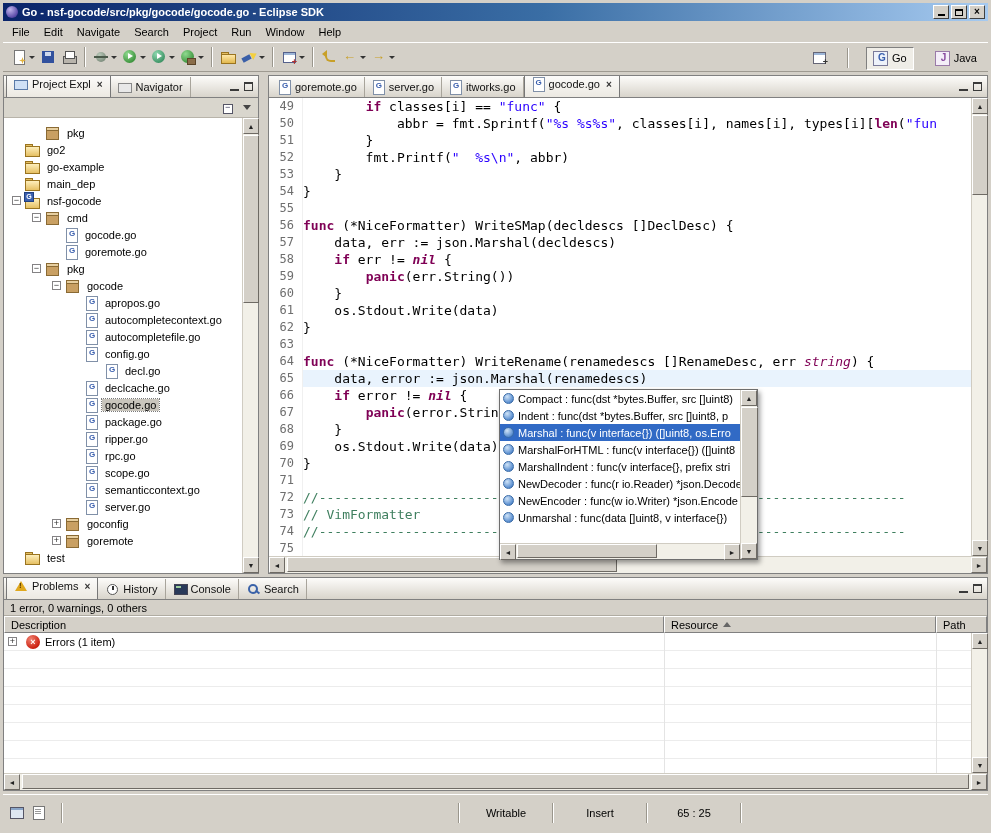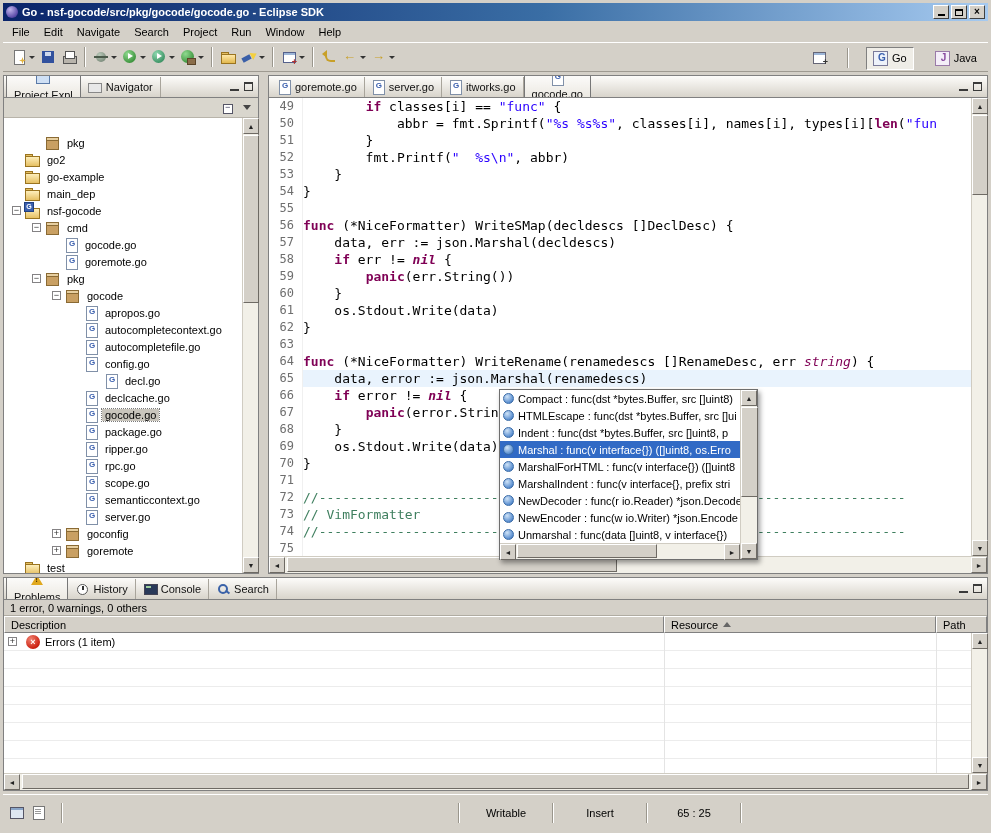--- a/index.html
+++ b/index.html
@@ -63,42 +63,42 @@
 .pic-java-perspective{background:#f4eef8;border-color:#9a7aa8;}
 .pic-go-perspective::after{content:"G";position:absolute;left:4px;top:0px;font-size:10px;font-weight:bold;color:#3a5fae;}
 .pic-java-perspective::after{content:"J";position:absolute;left:5px;top:0px;font-size:10px;font-weight:bold;color:#8a4aa0;}
 
 
 .main-row{flex:1;min-height:0;display:flex;gap:4px;margin:3px 0;}
 .view{border:1px solid #808080;background:#fff;display:flex;flex-direction:column;min-width:0;}
 .tabs-strip{height:22px;display:flex;background:linear-gradient(#fdfcfa,#d8d4cb);border-bottom:1px solid #808080;flex:0 0 22px;}
 .tabs-holder{display:flex;align-items:flex-end;height:100%;padding-left:2px;min-width:0;overflow:hidden;}
 .ctab{display:flex;align-items:center;gap:4px;height:20px;padding:0 7px;border-right:1px solid #a8a49b;color:#111;white-space:nowrap;}
-.ctab.active{background:linear-gradient(#ffffff,#ece9e2);border:1px solid #777;border-bottom-color:#ece9e2;height:28px;margin-bottom:-1px;border-radius:2px 2px 0 0;flex-direction:column;}
+.ctab.active{background:linear-gradient(#ffffff,#ece9e2);border:1px solid #777;border-bottom-color:#ece9e2;height:28px;margin-bottom:-1px;border-radius:2px 2px 0 0;}
 .tab-close{font-size:10px;font-weight:bold;color:#333;margin-left:2px;}
 .view-ctrls{margin-left:auto;display:flex;gap:5px;align-items:center;padding:0 5px;}
 .win-min{width:9px;height:9px;border-bottom:2px solid #3a3a3a;display:inline-block;}
 .win-max{width:9px;height:9px;border:1px solid #3a3a3a;border-top:2px solid #3a3a3a;display:inline-block;}
 .vt{width:14px;height:14px;position:relative;display:inline-block;flex:0 0 14px;}
 .vt-project-explorer::before{content:"";position:absolute;left:0;top:3px;width:12px;height:8px;background:#cfe0f5;border:1px solid #5a7aa8;}
 .vt-navigator::before{content:"";position:absolute;left:0;top:3px;width:12px;height:8px;background:#e8e8e8;border:1px solid #888;}
 .vt-problems::before{content:"";position:absolute;left:1px;top:2px;border-left:6px solid transparent;border-right:6px solid transparent;border-bottom:10px solid #e0a81e;}
 .vt-problems::after{content:"!";position:absolute;left:5px;top:2px;font-size:8px;font-weight:bold;color:#5a3c00;}
 .vt-history::before{content:"";position:absolute;left:2px;top:2px;width:9px;height:9px;border-radius:50%;border:1px solid #555;background:#fff;}
 .vt-history::after{content:"";position:absolute;left:7px;top:4px;width:2px;height:4px;background:#333;}
 .vt-console::before{content:"";position:absolute;left:1px;top:2px;width:12px;height:9px;background:#2a3a5a;border:1px solid #445;}
 .vt-console::after{content:"";position:absolute;left:3px;top:4px;width:5px;height:2px;background:#9fd09f;}
 .vt-search::before{content:"";position:absolute;left:2px;top:2px;width:6px;height:6px;border:2px solid #3a62a8;border-radius:50%;}
 .vt-search::after{content:"";position:absolute;left:9px;top:9px;width:5px;height:2px;background:#3a62a8;transform:rotate(40deg);}
 
 
 .explorer{width:256px;flex:0 0 256px;}
 .explorer-toolbar{height:20px;background:#d9d6cd;display:flex;justify-content:flex-end;align-items:center;gap:7px;padding:0 7px;border-bottom:1px solid #b8b4aa;flex:0 0 20px;}
 .explorer-body{flex:1;display:flex;min-height:0;background:#fff;}
-.tree{flex:1;padding-top:16px;overflow:hidden;}
+.tree{flex:1;padding-top:6px;overflow:hidden;}
 .tree-row{height:17px;display:flex;align-items:center;white-space:nowrap;}
 .expander{width:9px;height:9px;border:1px solid #848284;background:#fff;font-size:9px;line-height:7px;text-align:center;flex:0 0 9px;margin-right:4px;color:#333;}
 .expander.empty{visibility:hidden;}
 .tree-label{padding:0 3px;margin-left:4px;}
 .tree-row.selected .tree-label{background:#c9c5bc;outline:1px dotted #7a7a7a;}
 .ti{position:relative;display:inline-block;flex:0 0 15px;width:15px;height:14px;}
 .ti-folder::before{content:"";position:absolute;left:0;top:1px;width:6px;height:3px;background:#e6c063;border:1px solid #9a7420;}
 .ti-folder::after{content:"";position:absolute;left:0;top:3px;width:13px;height:9px;background:linear-gradient(#fdeebb,#e6c063);border:1px solid #9a7420;}
 .ti-package::before{content:"";position:absolute;left:1px;top:1px;width:11px;height:4px;background:#e7cfa0;border:1px solid #8a6a34;}
 .ti-package::after{content:"";position:absolute;left:1px;top:4px;width:11px;height:8px;background:#c9a063;border:1px solid #8a6a34;}
@@ -604,24 +604,20 @@
 
   <div class="ac-popup">
     <div class="ac-col">
       <div class="ac-list">
           <div class="ac-item">
             <span class="ac-icon"></span>
             <span class="ac-text">Compact : func(dst *bytes.Buffer, src []uint8)</span>
           </div>
           <div class="ac-item">
             <span class="ac-icon"></span>
-            <span class="ac-text">HTMLEscape : func(dst *bytes.Buffer, src []ui</span>
-          </div>
-          <div class="ac-item">
-            <span class="ac-icon"></span>
             <span class="ac-text">Indent : func(dst *bytes.Buffer, src []uint8, p</span>
           </div>
           <div class="ac-item selected">
             <span class="ac-icon"></span>
             <span class="ac-text">Marshal : func(v interface{}) ([]uint8, os.Erro</span>
           </div>
           <div class="ac-item">
             <span class="ac-icon"></span>
             <span class="ac-text">MarshalForHTML : func(v interface{}) ([]uint8</span>
           </div>

